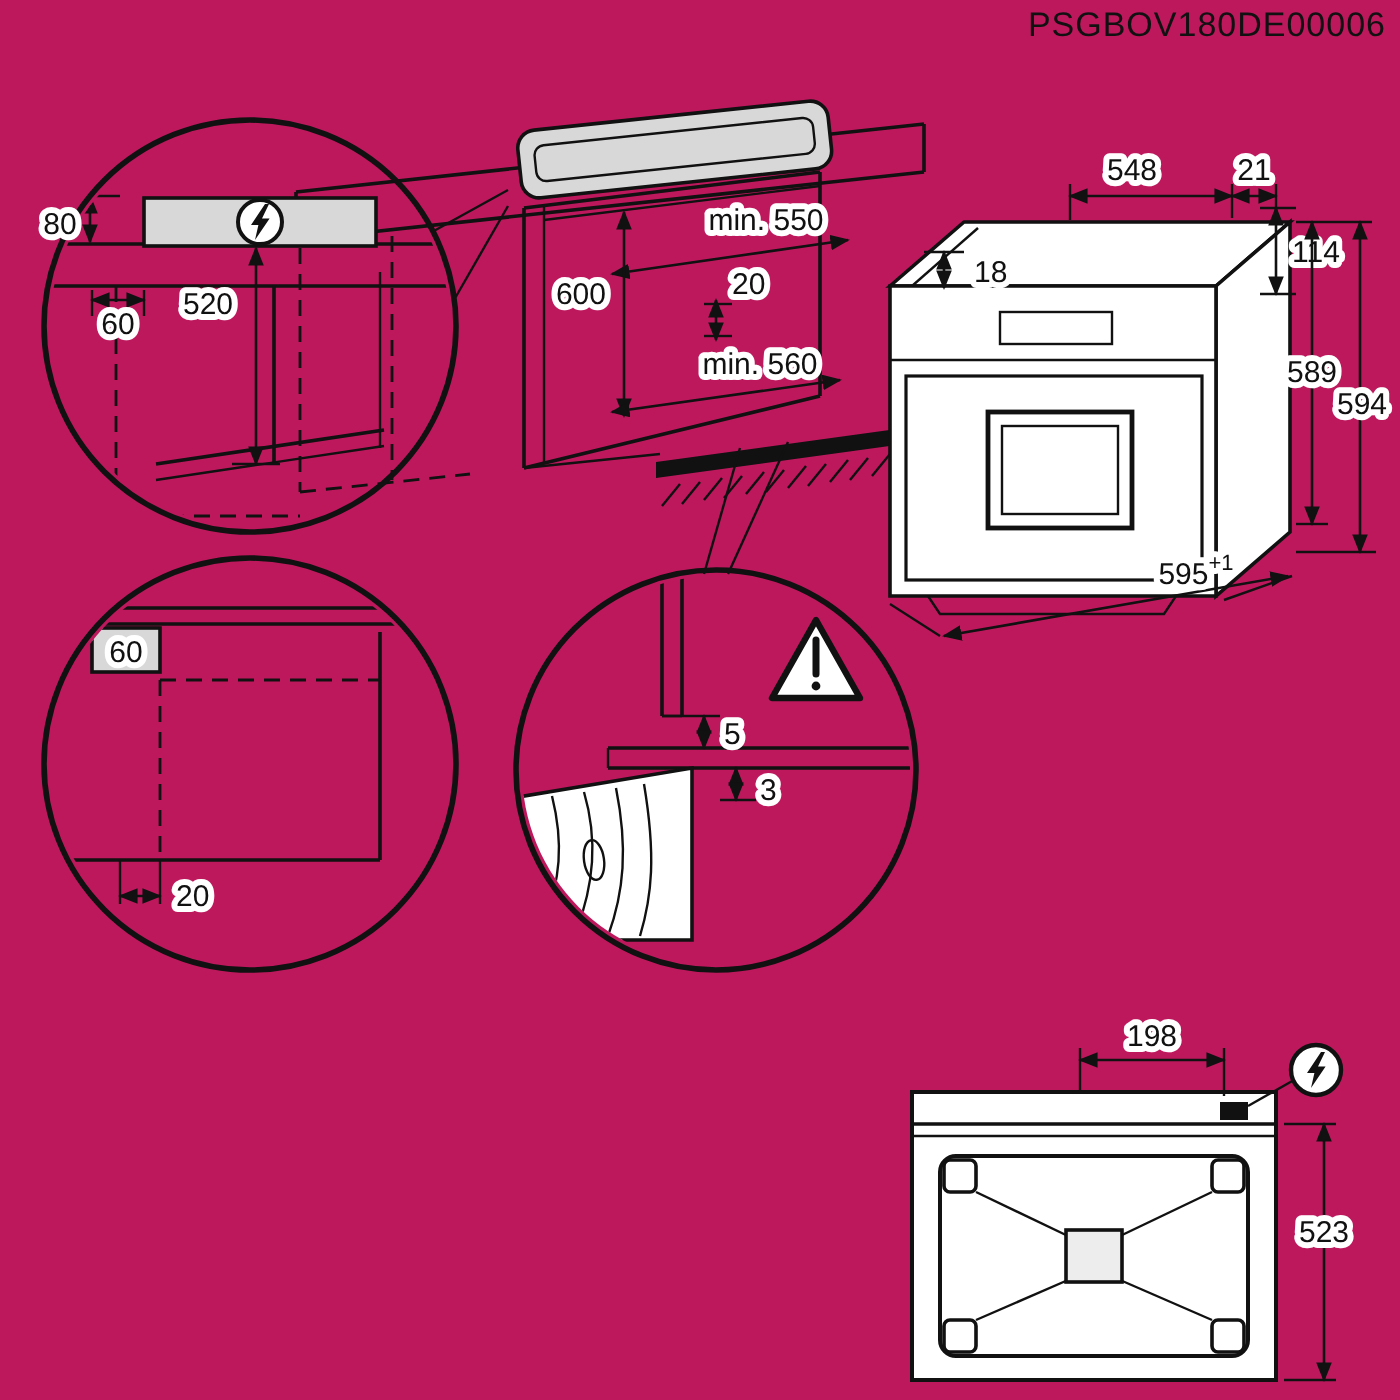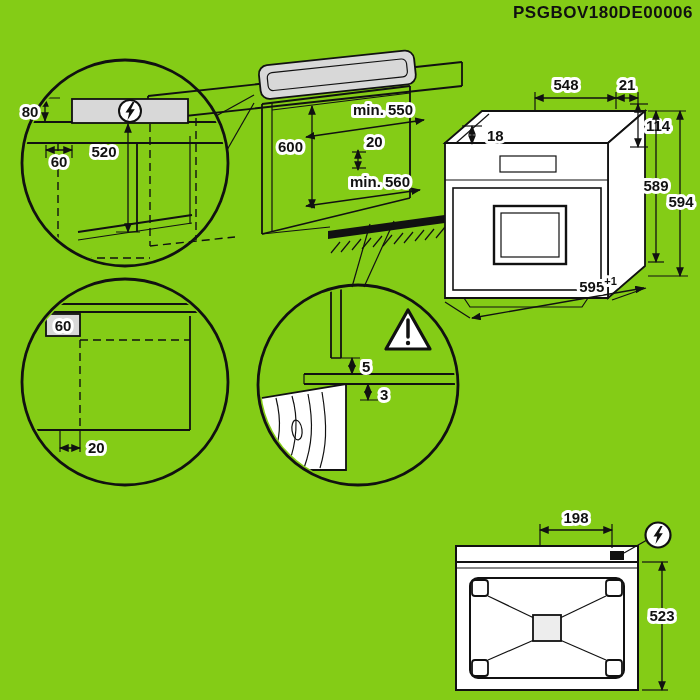--- a/index.html
+++ b/index.html
@@ -1,16 +1,16 @@
 <!DOCTYPE html>
 <html><head>
 <meta charset="utf-8">
 <style>
   html,body{margin:0;padding:0;background:#fff;}
-  #page{position:relative;width:700px;height:700px;background:#84cc16;overflow:hidden;font-weight:bold;}
+  #page{position:relative;width:700px;height:700px;background:#be185d;overflow:hidden;}
   svg text{font-family:"Liberation Sans","DejaVu Sans",sans-serif;font-size:15px;fill:#111;}
   svg .pn{font-size:17px;letter-spacing:.5px;}
   svg .sup{font-size:11px;}
   svg .halo{stroke:#fff;stroke-width:6px;paint-order:stroke;stroke-linejoin:round;}
   .ln{stroke:#111;stroke-width:1.8;fill:none;}
   .thin{stroke:#111;stroke-width:1.2;fill:none;}
   .dimln{stroke:#111;stroke-width:1.3;fill:none;}
   .dash{stroke:#111;stroke-width:1.4;fill:none;stroke-dasharray:8 5;}
   .detailc{stroke:#111;stroke-width:2.8;fill:none;}
   .grey{fill:#d8d8d8;stroke:#111;stroke-width:1.8;}

